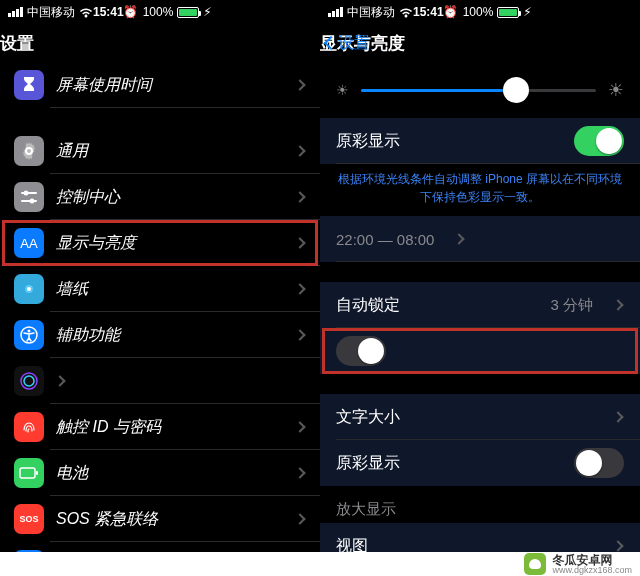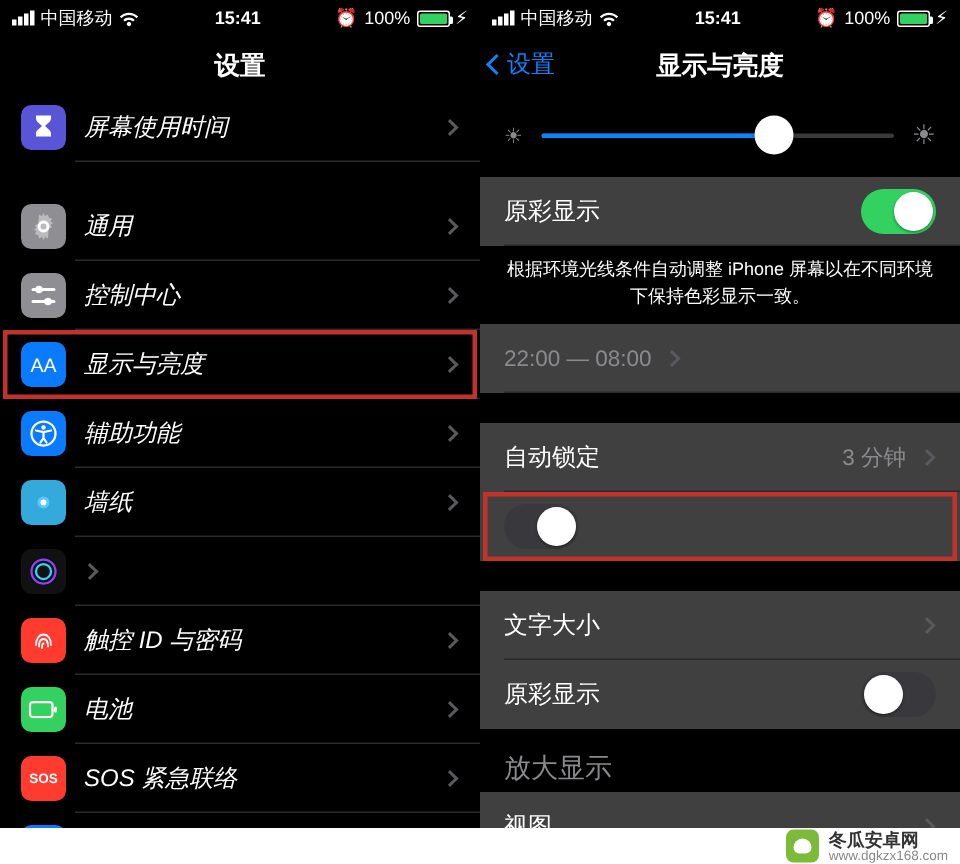--- a/index.html
+++ b/index.html
@@ -1,53 +1,53 @@
 <!DOCTYPE html>
 <html><head>
 <meta charset="utf-8">
 <style>
   * { margin:0; padding:0; box-sizing:border-box; font-family: -apple-system, "Helvetica Neue", Arial, sans-serif; }
   body { background:#fff; width:640px; height:576px; overflow:hidden; position:relative; }
   .stage { width:640px; height:576px; background:#fff; position:relative; }
   .phones { display:flex; width:640px; }
   .phone { width:320px; height:556px; background:#000; color:#fff; overflow:hidden; position:relative; }
   
-  .status { height:24px; display:flex; align-items:center; justify-content:space-between; padding:0 8px; font-size:12px; }
+  .status { height:24px; display:flex; align-items:center; padding:0 8px; font-size:12px; }
   .status .left, .status .right { display:flex; align-items:center; gap:4px; }
   .sig-bars { display:flex; align-items:flex-end; gap:1px; }
   .sig-bars span { width:3px; background:#fff; display:block; }
   .sig-bars span:nth-child(1){height:4px}
   .sig-bars span:nth-child(2){height:6px}
   .sig-bars span:nth-child(3){height:8px}
   .sig-bars span:nth-child(4){height:10px}
   .batt { display:flex; align-items:center; gap:2px; }
   .batt-body { width:22px; height:11px; border:1px solid #fff; border-radius:2px; position:relative; }
   .batt-body::after{ content:""; position:absolute; right:-3px; top:3px; width:2px; height:5px; background:#fff; border-radius:0 1px 1px 0;}
   .batt-fill{ position:absolute; left:1px; top:1px; bottom:1px; right:1px; background:#33d15f; border-radius:1px;}
   
-  .nav { height:38px; display:flex; align-items:center; justify-content:center; position:relative; }
+  .nav { height:38px; display:flex; align-items:center; justify-content:flex-start; position:relative; }
   .nav .title { font-size:17px; font-weight:600; }
   .nav .back { position:absolute; left:6px; display:flex; align-items:center; color:#0a84ff; font-size:16px; gap:2px;}
   .chev-left { width:10px; height:10px; border-left:2px solid #0a84ff; border-bottom:2px solid #0a84ff; transform:rotate(45deg); }
   
   .row { height:46px; display:flex; align-items:center; padding:0 14px 0 14px; position:relative; background:#000; }
   .row.sep::after { content:""; position:absolute; left:50px; right:0; bottom:0; height:1px; background:#2a2a2c; }
   .row .icon-box { width:30px; height:30px; border-radius:7px; display:flex; align-items:center; justify-content:center; flex-shrink:0; margin-right:12px; font-size:16px; color:#fff;}
   .row .label { font-size:16px; flex:1;font-style:italic; }
   .row .chev { width:8px; height:8px; border-top:2px solid #5a5a5e; border-right:2px solid #5a5a5e; transform:rotate(45deg); margin-right:2px;}
   .gap { height:20px; background:#000; }
   .hl { position:absolute; border:3px solid #c1332a; pointer-events:none; }
   
-  .row2 { height:46px; display:flex; align-items:center; padding:0 16px; position:relative; background:#404040;}
+  .row2 { height:46px; display:flex; align-items:center; padding:0 16px; position:relative; background:#0f172a;}
   .row2.sep::after{ content:""; position:absolute; left:16px; right:0; bottom:0; height:1px; background:#2a2a2c;}
   .row2 .label{ font-size:16px; flex:1;}
   .row2 .chev{ width:8px; height:8px; border-top:2px solid #5a5a5e; border-right:2px solid #5a5a5e; transform:rotate(45deg); margin-right:2px;}
-  .row2 .detail{ color:#8a8a8e; font-size:15px; margin-right:10px;}
-  .section-label{ padding:14px 16px 4px; font-size:18px; color:#8a8a8e; background:#000;}
-  .note { padding:6px 16px 10px; font-size:12px; color:#ffffff; background:#000; text-align:center; line-height:1.5;}
+  .row2 .detail{ color:#8a8a8e; font-size:15px; margin-right:21px;}
+  .section-label{ padding:14px 16px 4px; font-size:15px; color:#8a8a8e; background:#000;}
+  .note { padding:6px 16px 10px; font-size:12px; color:#3b82f6; background:#000; text-align:center; line-height:1.5;}
   
   .toggle { width:50px; height:30px; border-radius:15px; background:#39393d; position:relative; }
   .toggle .knob{ width:26px; height:26px; background:#fff; border-radius:50%; position:absolute; top:2px; left:2px; box-shadow:0 1px 2px rgba(0,0,0,0.4);}
   .toggle.on{ background:#33d15f;}
   .toggle.on .knob{ left:22px;}
   
   .slider-wrap{ height:56px; display:flex; align-items:center; padding:0 16px; gap:12px; background:#000;}
   .sun{ color:#8a8a8e; font-size:14px;}
   .sun.big{ font-size:18px;}
   .slider{ flex:1; height:3px; background:#3a3a3c; border-radius:2px; position:relative;}
@@ -139,38 +139,38 @@
   <div style="position:relative">
     <div class="row sep">
       <div class="icon-box ic-blue" style="font-weight:400;font-size:13px">AA</div>
       <span class="label">显示与亮度</span>
       <span class="chev"></span>
     </div>
     <div class="hl" style="left:2px;right:2px;top:0;bottom:0"></div>
   </div>
 
   <div class="row sep">
+    <div class="icon-box" style="background:#34aadc">
+            <svg width="18" height="18" viewBox="0 0 18 18">
+              <circle cx="9" cy="9" r="4" fill="#5ac8fa"></circle>
+              <circle cx="9" cy="9" r="2" fill="#fff"></circle>
+            </svg>
+          </div>
+    <span class="label">墙纸</span>
+    <span class="chev"></span>
+  </div>
+  <div class="row sep">
     <div class="icon-box ic-blue">
             <svg width="18" height="18" viewBox="0 0 18 18">
               <circle cx="9" cy="9" r="8" fill="none" stroke="#fff" stroke-width="1.5"></circle>
               <circle cx="9" cy="5" r="1.5" fill="#fff"></circle>
               <path d="M4 7l5 1 5-1M9 8v4l-2 3M9 12l2 3" stroke="#fff" stroke-width="1.5" fill="none" stroke-linecap="round"></path>
             </svg>
           </div>
     <span class="label">辅助功能</span>
-    <span class="chev"></span>
-  </div>
-  <div class="row sep">
-    <div class="icon-box" style="background:#34aadc">
-            <svg width="18" height="18" viewBox="0 0 18 18">
-              <circle cx="9" cy="9" r="4" fill="#5ac8fa"></circle>
-              <circle cx="9" cy="9" r="2" fill="#fff"></circle>
-            </svg>
-          </div>
-    <span class="label">墙纸</span>
     <span class="chev"></span>
   </div>
   <div class="row sep">
     <div class="icon-box ic-black">
             <svg width="20" height="20" viewBox="0 0 20 20">
               <circle cx="10" cy="10" r="8" fill="none" stroke="#8e44ff" stroke-width="1.5"></circle>
               <circle cx="10" cy="10" r="5" fill="none" stroke="#2fd6ff" stroke-width="1.5"></circle>
             </svg>
           </div>
     <span class="chev"></span>

